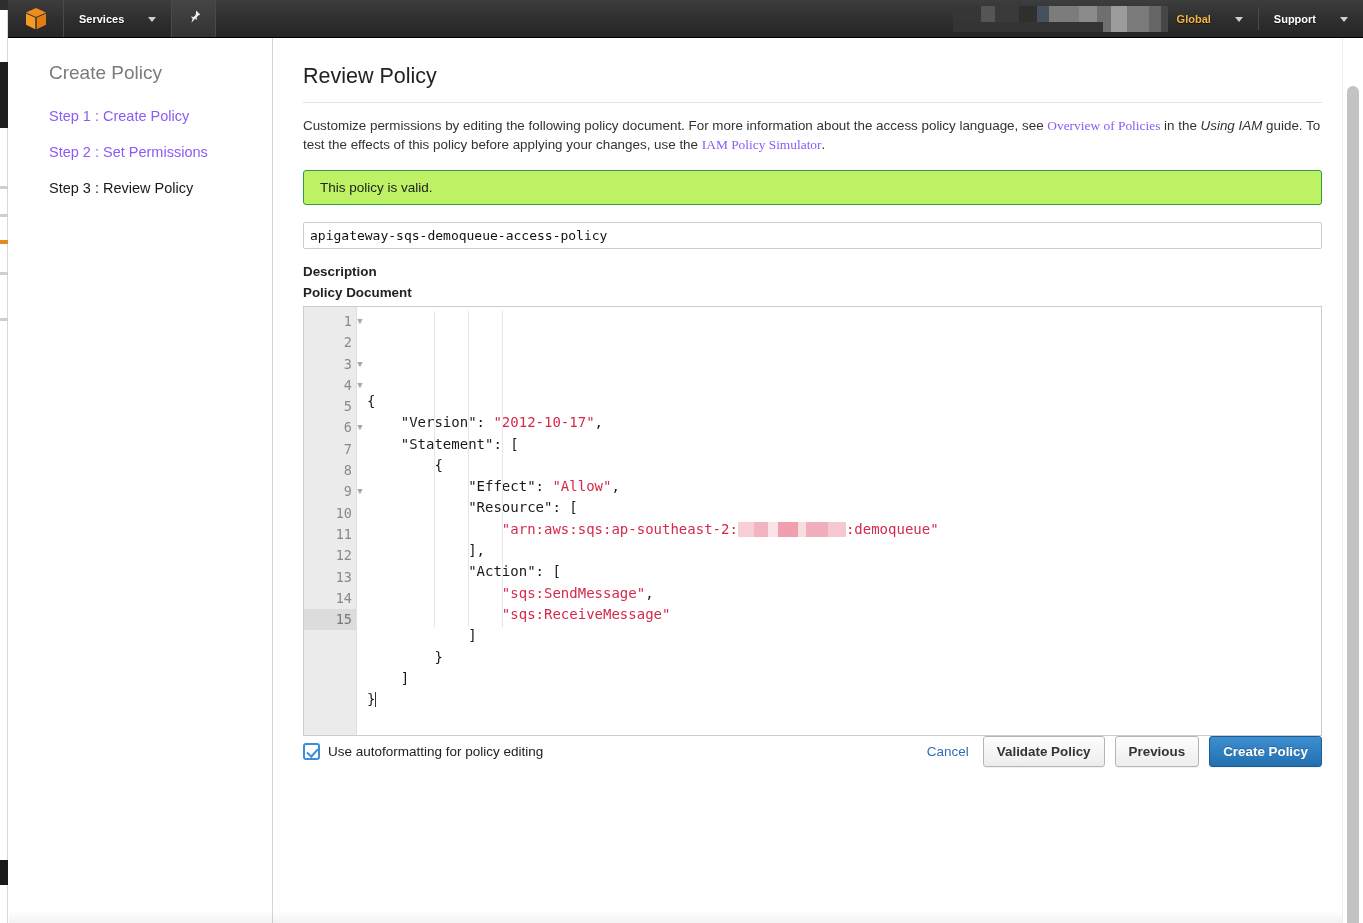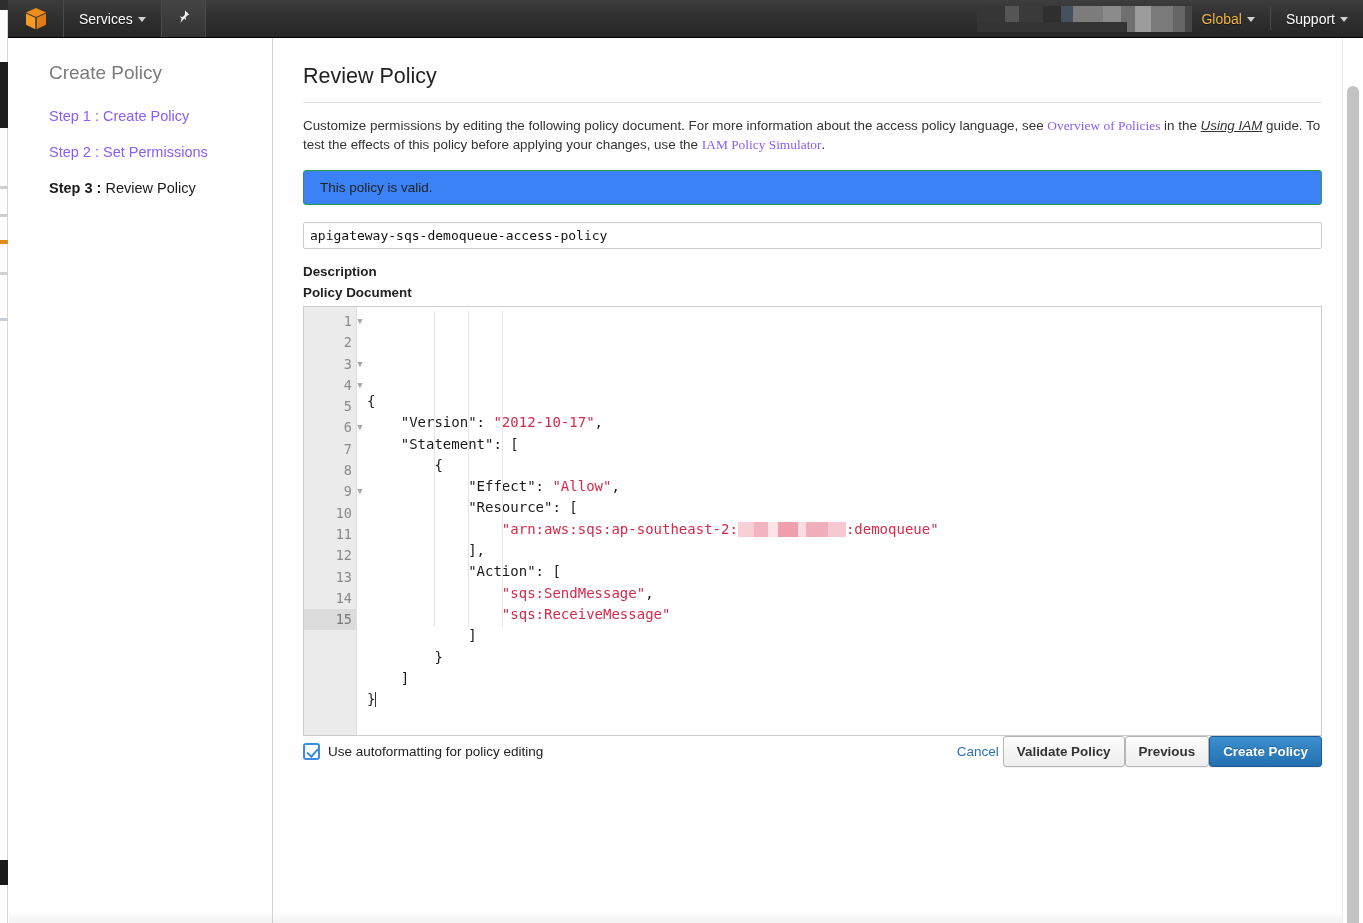--- a/index.html
+++ b/index.html
@@ -27,23 +27,23 @@
     border-bottom: 1px solid #000;
     display: flex; align-items: stretch;
     color: #fff;
   }
   .nav-logo {
     width: 56px; display: flex; align-items: center; justify-content: center;
     border-right: 1px solid #4a4a4a;
   }
   .cube { width: 26px; height: 26px; position: relative; }
   .nav-item {
-    display: flex; align-items: center; gap: 5px;
+    display: flex; align-items: center; gap: 24px;
     padding: 0 15px;
-    font-size: 14px; font-weight: normal;
+    font-size: 11px; font-weight: bold;
     color: #ffffff;
     border-right: 1px solid #4a4a4a;
     text-shadow: 0 1px 1px rgba(0,0,0,.6);
     cursor: pointer; white-space: nowrap;
   }
   .nav-item.plain { border-right: none; }
   .caret {
     display: inline-block; width: 0; height: 0;
     border-left: 4px solid transparent; border-right: 4px solid transparent;
     border-top: 5px solid #cfcfcf; margin-top: 2px;
@@ -72,43 +72,43 @@
     position: absolute; left: 9px; top: 38px; width: 264px; height: 885px;
     background: #fff; border-right: 1px solid #d5d5d5;
     padding: 24px 0 0 40px;
   }
   .sb-title { font-size: 19px; color: #7b7b7b; margin-bottom: 22px; }
   .sb-link {
     font-size: 14.5px; color: #8b5cf6; margin-bottom: 14px; cursor: pointer;
     line-height: 1.5;
   }
   .sb-current { font-size: 14.5px; color: #1a1a1a; line-height: 1.5; }
-  .sb-current b { font-weight: bold; }
+  .sb-current b { font-weight: normal; }
 
   
   .main {
     position: absolute; left: 274px; top: 38px;
     width: 1068px; height: 885px;
     background: #fff; padding: 26px 20px 0 29px;
     overflow: hidden;
   }
   h1.page-title {
     font-size: 21.5px; font-weight: normal; color: #222;
     margin: 0 0 13px 0;
   }
   .hr { height: 1px; background: #e2e2e2; margin: 0 0 14px 0; }
   .intro {
     font-size: 13.4px; color: #333; line-height: 1.38;
     max-width: 1020px; margin-bottom: 16px;
   }
   .intro a { color: #8b5cf6; text-decoration: none; font-family: Liberation Serif, serif; }
-  .intro i { font-style: italic; text-decoration: underline; }
+  .intro i { font-style: italic; }
 
   .valid-banner {
-    border: 1px solid #2f9e41; background: #3b82f6;
+    border: 1px solid #2f9e41; background: #bef264;
     border-radius: 3px; height: 35px; width: 1019px;
     display: flex; align-items: center; padding: 0 16px;
     font-size: 13.5px; color: #222; margin-bottom: 17px;
   }
 
   .field-label {
     font-size: 13.4px; font-weight: bold; color: #222; margin-bottom: 6px;
   }
   .text-input {
     width: 1019px; height: 27px; border: 1px solid #ccc; border-radius: 2px;
@@ -180,21 +180,21 @@
     width: 17px; height: 17px; border: 2px solid #3b8ede; border-radius: 3px;
     background: #fff; position: relative; flex: none;
   }
   .chk:after {
     content: ""; position: absolute; left: 4px; top: 1px;
     width: 5px; height: 9px;
     border: solid #3b8ede; border-width: 0 2.4px 2.4px 0;
     transform: rotate(42deg);
   }
   .chk-label { font-size: 13.5px; color: #222; }
-  .btns { margin-left: auto; display: flex; align-items: center; }
+  .btns { margin-left: auto; display: flex; align-items: center; gap: 10px; }
   .link-btn {
     color: #2f6fb7; font-size: 13.5px; cursor: pointer; margin-right: 4px;
   }
   .btn {
     height: 31px; padding: 0 13px; border-radius: 3px;
     border: 1px solid #b5b5b5;
     background: linear-gradient(to bottom,#fdfdfd,#ededed);
     font-size: 13.4px; font-weight: bold; color: #333;
     display: flex; align-items: center; cursor: pointer;
     box-shadow: 0 1px 0 rgba(0,0,0,.05);

